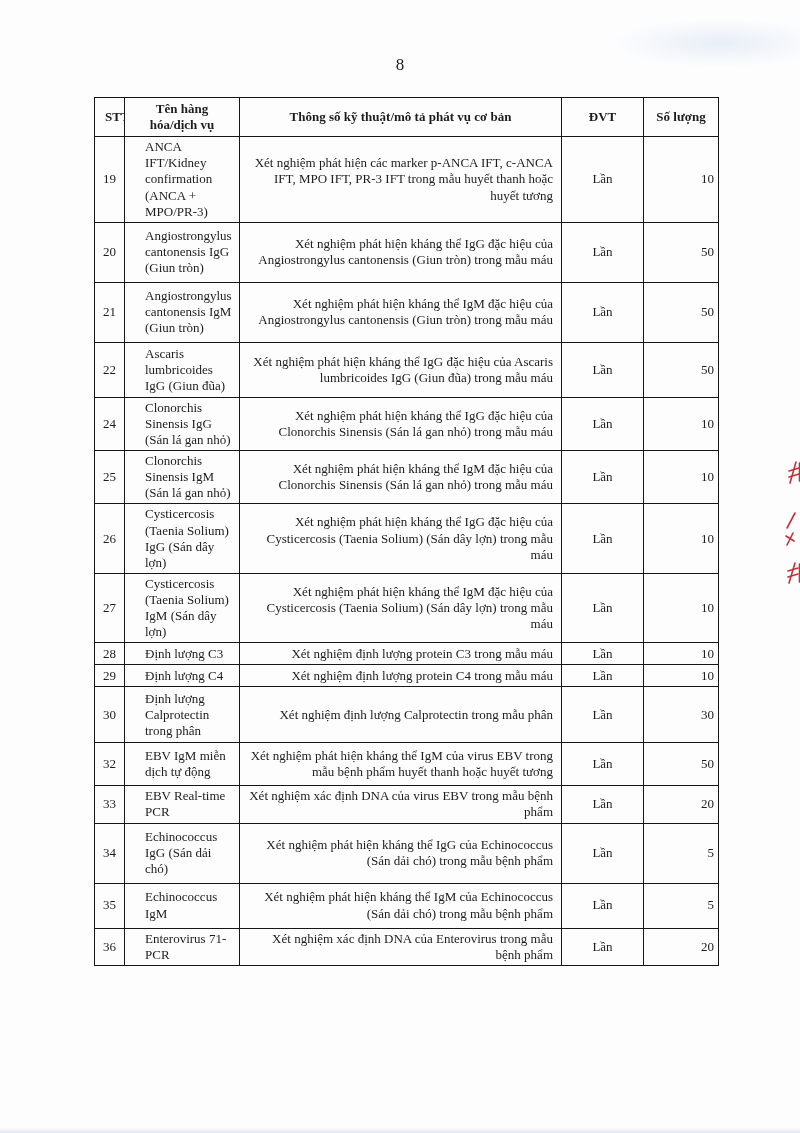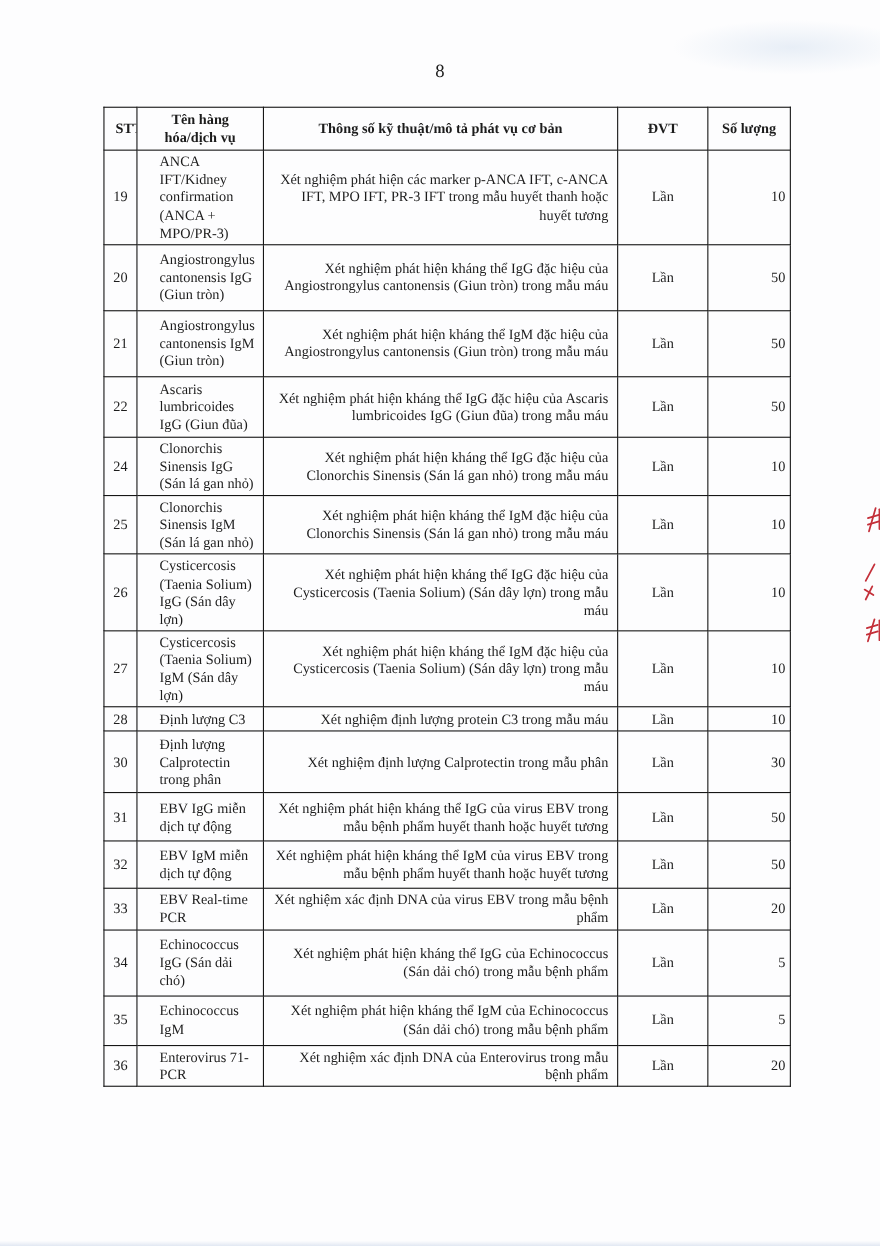--- a/index.html
+++ b/index.html
@@ -148,33 +148,33 @@
       <td class="c-unit">Lần</td>
       <td class="c-qty">10</td>
     </tr>
     <tr class="h22">
       <td class="c-stt">28</td>
       <td class="c-name">Định lượng C3</td>
       <td class="c-desc">Xét nghiệm định lượng protein C3 trong mẫu máu</td>
       <td class="c-unit">Lần</td>
       <td class="c-qty">10</td>
     </tr>
+    <tr class="h22">
+      <td class="c-stt">29</td>
+      <td class="c-name">Định lượng C4</td>
+      <td class="c-desc">Xét nghiệm định lượng protein C4 trong mẫu máu</td>
+      <td class="c-unit">Lần</td>
+      <td class="c-qty">10</td>
+    </tr>
     <tr class="h56">
       <td class="c-stt">30</td>
       <td class="c-name">Định lượng Calprotectin trong phân</td>
       <td class="c-desc">Xét nghiệm định lượng Calprotectin trong mẫu phân</td>
       <td class="c-unit">Lần</td>
       <td class="c-qty">30</td>
-    </tr>
-    <tr class="h44">
-      <td class="c-stt">31</td>
-      <td class="c-name">EBV IgG miễn dịch tự động</td>
-      <td class="c-desc">Xét nghiệm phát hiện kháng thể IgG của virus EBV trong mẫu bệnh phẩm huyết thanh hoặc huyết tương</td>
-      <td class="c-unit">Lần</td>
-      <td class="c-qty">50</td>
     </tr>
     <tr class="h43">
       <td class="c-stt">32</td>
       <td class="c-name">EBV IgM miễn dịch tự động</td>
       <td class="c-desc">Xét nghiệm phát hiện kháng thể IgM của virus EBV trong mẫu bệnh phẩm huyết thanh hoặc huyết tương</td>
       <td class="c-unit">Lần</td>
       <td class="c-qty">50</td>
     </tr>
     <tr class="h27">
       <td class="c-stt">33</td>

